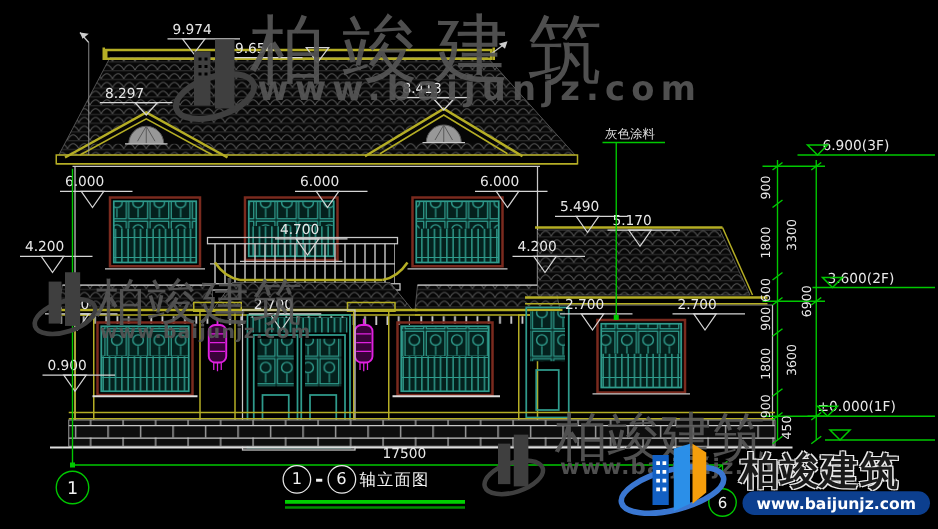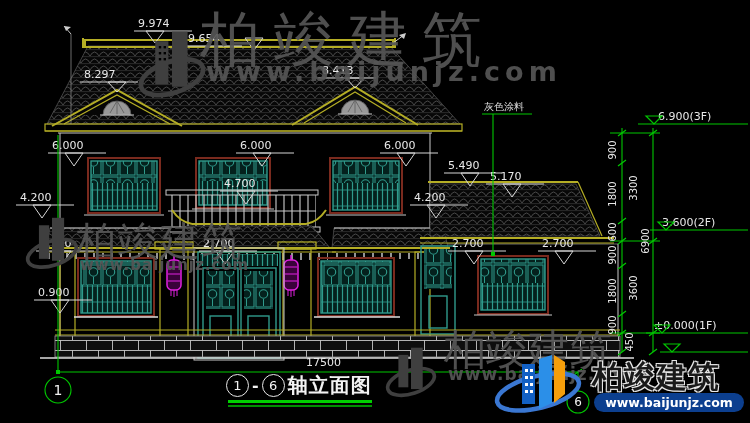--- a/index.html
+++ b/index.html
@@ -22,21 +22,21 @@
   .tri{stroke:#d5d5d5;fill:none;stroke-width:1;}
   .trig{stroke:#00c800;fill:none;stroke-width:1.2;}
   
   .wm{position:absolute;color:rgba(86,86,86,.92);white-space:nowrap;pointer-events:none;}
   .wmglyph{position:absolute;color:#3f3f3f;pointer-events:none;}
   
   .titlebar{position:absolute;left:226px;top:372px;display:flex;align-items:center;gap:3px;color:#f2f2f2;}
   .titlebar .circ{width:21px;height:21px;border:1.6px solid #e8e8e8;border-radius:50%;
     display:flex;align-items:center;justify-content:center;font-size:13px;}
   .titlebar .dash{font-size:16px;font-weight:bold;}
-  .titlebar .lbl{font-size:20px;font-weight:bold;letter-spacing:1px;}
+  .titlebar .lbl{font-size:13px;font-weight:normal;letter-spacing:1px;}
   .tl-u1{position:absolute;left:228px;top:400px;width:144px;height:3px;background:#00d000;}
   .tl-u2{position:absolute;left:228px;top:405px;width:144px;height:2px;background:#008f00;}
   
   .logo{position:absolute;left:492px;top:352px;width:258px;height:70px;}
   .logo .brand{position:absolute;left:100px;top:4px;font-size:31px;font-weight:bold;color:#1a1a1a;
     letter-spacing:1px;white-space:nowrap;
     text-shadow:-1px -1px 0 #e8e8e8,1px -1px 0 #e8e8e8,-1px 1px 0 #e8e8e8,1px 1px 0 #e8e8e8;}
   .logo .urlbar{position:absolute;left:102px;top:41px;width:150px;height:19px;background:#0c3f8f;
     border-radius:10px;display:flex;align-items:center;justify-content:center;
     color:#fff;font-size:12.5px;font-weight:bold;}

